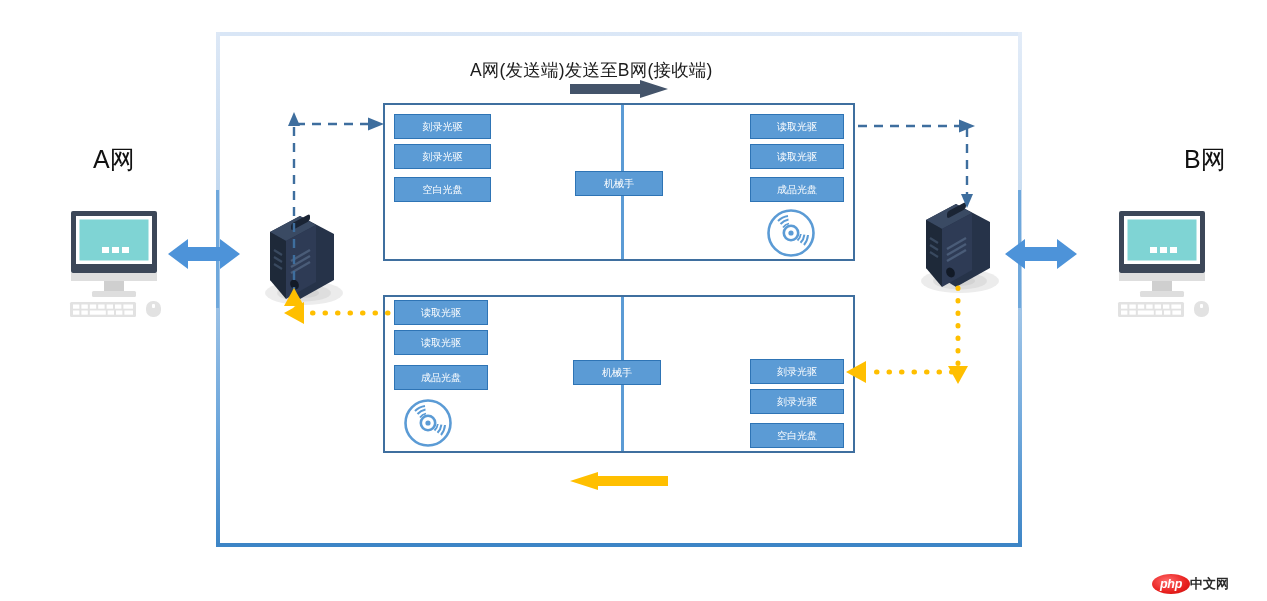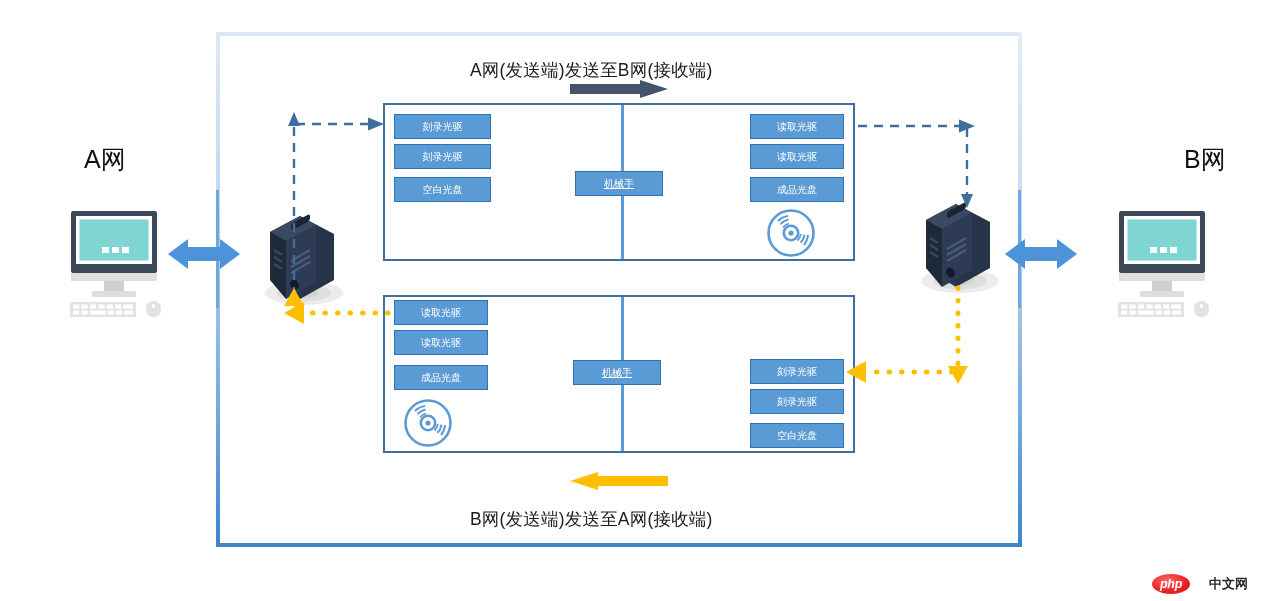--- a/index.html
+++ b/index.html
@@ -49,50 +49,50 @@
     border:1.5px solid #2e74b5;
     color:#ffffff;
     font-size:10px;
     line-height:24px;
     height:25px;
     text-align:center;
     white-space:nowrap;
   }
   .tag.w97{width:97px;}
   .tag.w94{width:94px;}
-  .tag.w88{width:88px;text-decoration:underline;}
+  .tag.w88{width:88px;}
 
   
   .cd-icon{width:50px;height:50px;}
 
   
   .computer{width:102px;height:108px;}
   .server{width:68px;height:86px;}
   .server-shadow{width:80px;height:26px;}
 
   
   .net-label{font-size:25px;color:#111;white-space:nowrap;}
-  #label-a{left:84px;top:143px;text-align:center;}
+  #label-a{left:93px;top:143px;text-align:center;}
   #label-b{left:1148px;top:143px;margin-left:36px;}
 
   
   .dbl-arrow{width:72px;height:42px;}
   #dbl-arrow-left{left:168px;top:233px;}
   #dbl-arrow-right{left:1005px;top:233px;}
 
   
   .vline{width:3px;background:#6fa8dc;}
   #vline-left{left:216px;top:190px;height:118px;}
   #vline-right{left:1018px;top:190px;height:118px;}
 
   
   #connectors{left:0;top:0;width:1267px;height:601px;pointer-events:none;}
 
   
-  #watermark{left:1152px;top:573px;height:22px;display:flex;align-items:center;gap:19px;}
+  #watermark{left:1152px;top:573px;height:22px;display:flex;align-items:center;gap:0;}
   #wm-php{
     width:38px;height:20px;border-radius:50%/50%;
     background:radial-gradient(ellipse at 40% 35%,#ff6a6a 0%,#e8201e 60%,#c40f0f 100%);
     color:#fff;font-size:12.5px;font-style:italic;font-weight:bold;
     display:flex;align-items:center;justify-content:center;letter-spacing:-.3px;
   }
   #wm-cn{font-size:13px;font-weight:bold;color:#2b2b2b;font-family:"DejaVu Sans",sans-serif;}
 </style>
 </head>
 <body>
@@ -105,21 +105,20 @@
   <div class="abs" id="frame-bottom-grad"></div>
 
   <div class="abs banner-text" id="banner-top-text">A网(发送端)发送至B网(接收端)</div>
   <svg class="abs" id="arrow-top" viewBox="0 0 98 18">
     <polygon points="0,4 70,4 70,0 98,9 70,18 70,14 0,14" fill="#44546A"></polygon>
   </svg>
 
   <svg class="abs" id="arrow-bottom" viewBox="0 0 98 18">
     <polygon points="98,4 28,4 28,0 0,9 28,18 28,14 98,14" fill="#FFBF00"></polygon>
   </svg>
-  <div class="abs banner-text" id="banner-bottom-text">B网(发送端)发送至A网(接收端)</div>
 
   <div class="abs machine-box" id="box-top"></div>
   <div class="abs box-divider" id="divider-top"></div>
 
   <div class="abs tag w97" style="left:394px;top:114px;">刻录光驱</div>
   <div class="abs tag w97" style="left:394px;top:144px;">刻录光驱</div>
   <div class="abs tag w97" style="left:394px;top:177px;">空白光盘</div>
 
   <div class="abs tag w88" style="left:575px;top:171px;">机械手</div>
 

